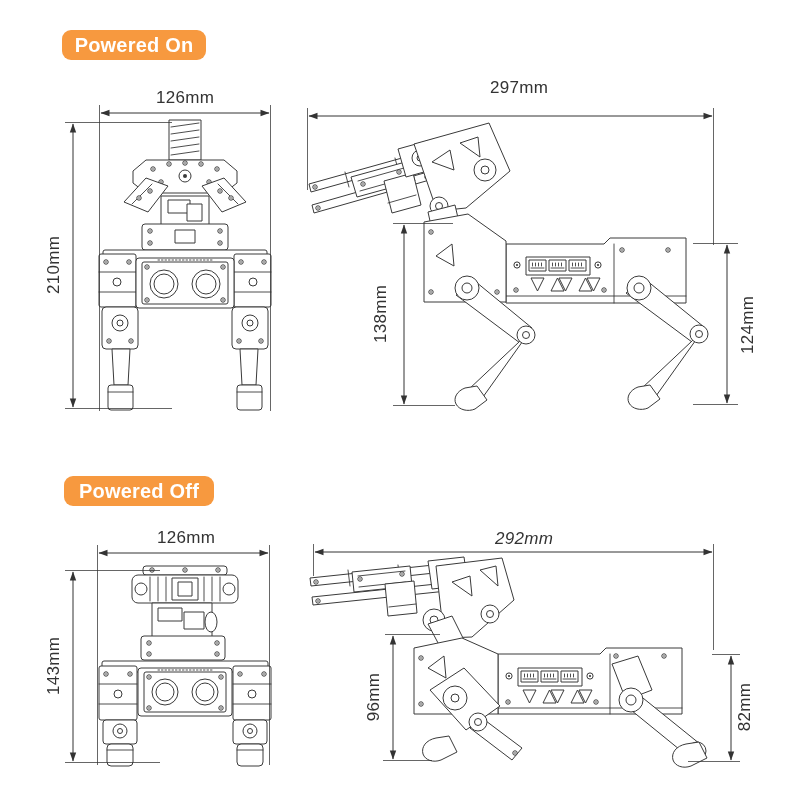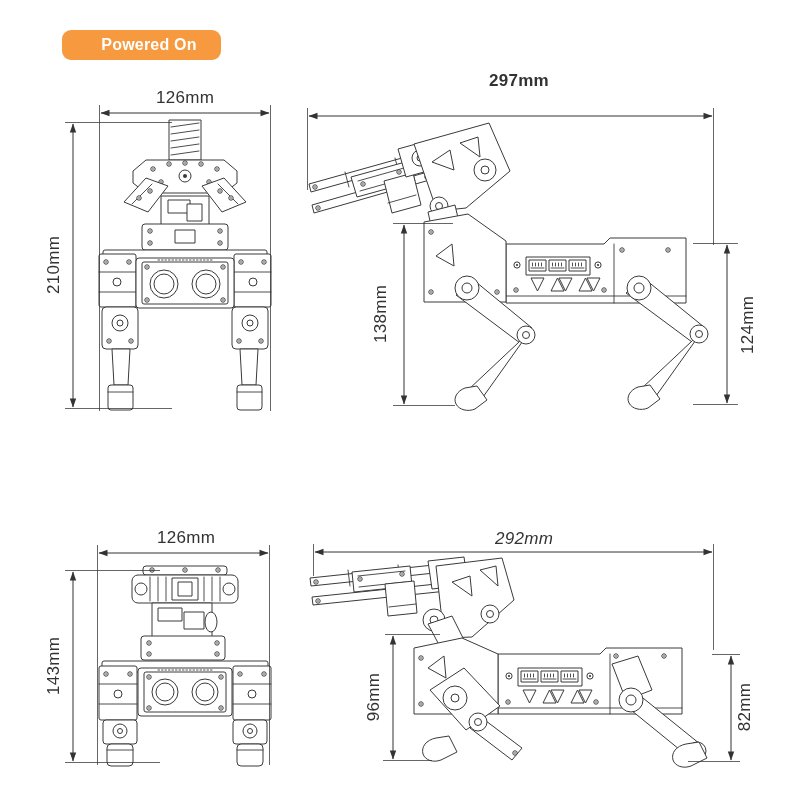--- a/index.html
+++ b/index.html
@@ -13,21 +13,21 @@
   
   .wh{fill:#ffffff;stroke:var(--line_art);stroke-width:1;stroke-linejoin:round;}
   .ln{fill:none;stroke:var(--line_art);stroke-width:0.9;stroke-linecap:round;stroke-linejoin:round;}
   .dk{fill:var(--line_art);stroke:none;}
   
   .dl{stroke:var(--dimension);stroke-width:1;fill:none;}
   .ex{stroke:var(--dimension);stroke-width:0.75;fill:none;}
   .arrhead{fill:var(--dimension);}
   .badge{position:absolute;display:flex;align-items:center;justify-content:center;
          background:var(--badge_bg);color:var(--badge_text);
-         font-size:16px;font-weight:600;letter-spacing:0.2px;border-radius:9px;padding-left:15px;}
+         font-size:20px;font-weight:600;letter-spacing:0.2px;border-radius:9px;}
   .dim-label{position:absolute;transform:translate(-50%,-50%);font-size:17px;
              color:var(--dimension);letter-spacing:0.3px;white-space:nowrap;}
   .dim-label.v{transform:translate(-50%,-50%) rotate(-90deg);}
 </style>
 </head>
 <body>
 
 <div id="canvas">
 
   <svg id="art" width="800" height="800" viewBox="0 0 800 800">
@@ -315,24 +315,25 @@
       <path class="ex" d="M313.5,544 V576 M713.5,544 V650"></path>
       <line class="dl" x1="315" y1="552" x2="712" y2="552" marker-start="url(#arr)" marker-end="url(#arr)"></line>
       <path class="ex" d="M385,634.5 H440 M383,760.5 H432"></path>
       <line class="dl" x1="393" y1="636" x2="393" y2="759" marker-start="url(#arr)" marker-end="url(#arr)"></line>
       <path class="ex" d="M712,654.5 H740 M688,761.5 H740"></path>
       <line class="dl" x1="731" y1="656" x2="731" y2="760" marker-start="url(#arr)" marker-end="url(#arr)"></line>
     </g>
   </svg>
 
   <div class="badge" style="left:62px;top:30px;width:144px;height:30px;">Powered On</div>
+  <div class="badge" style="left:64px;top:476px;width:150px;height:30px;">Powered Off</div>
 
   <span class="dim-label" style="left:185px;top:98px;">126mm</span>
   <span class="dim-label v" style="left:54px;top:265px;">210mm</span>
-  <span class="dim-label" style="left:519px;top:81px;font-weight:bold;">297mm</span>
+  <span class="dim-label" style="left:519px;top:88px;">297mm</span>
   <span class="dim-label v" style="left:381px;top:314px;">138mm</span>
   <span class="dim-label v" style="left:748px;top:325px;">124mm</span>
 
   <span class="dim-label" style="left:186px;top:538px;">126mm</span>
   <span class="dim-label v" style="left:54px;top:666px;">143mm</span>
   <span class="dim-label" style="left:524px;top:539px;font-style:italic;">292mm</span>
   <span class="dim-label v" style="left:374px;top:697px;">96mm</span>
   <span class="dim-label v" style="left:745px;top:707px;">82mm</span>
 </div>
 

